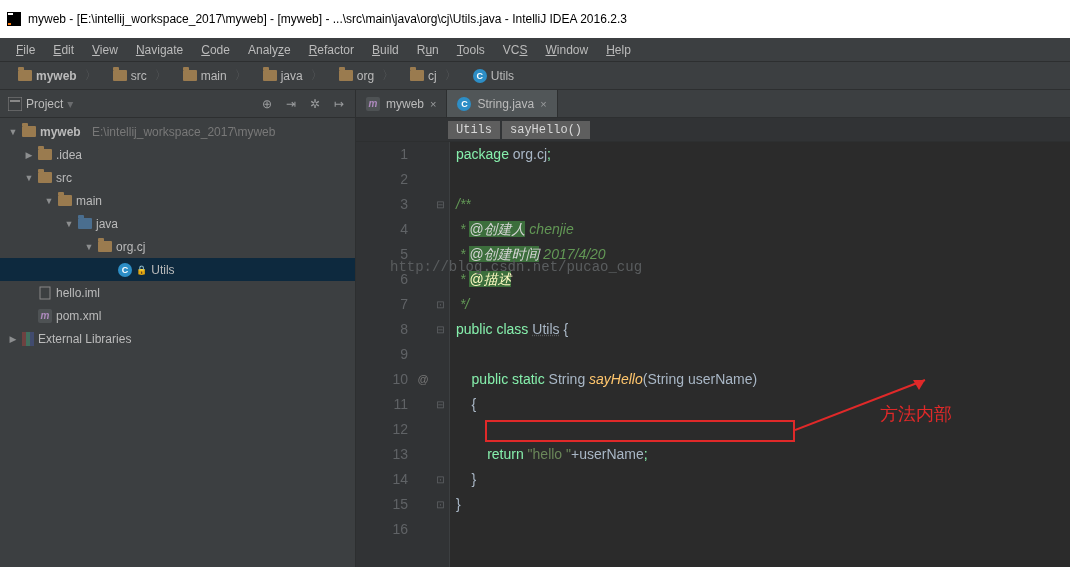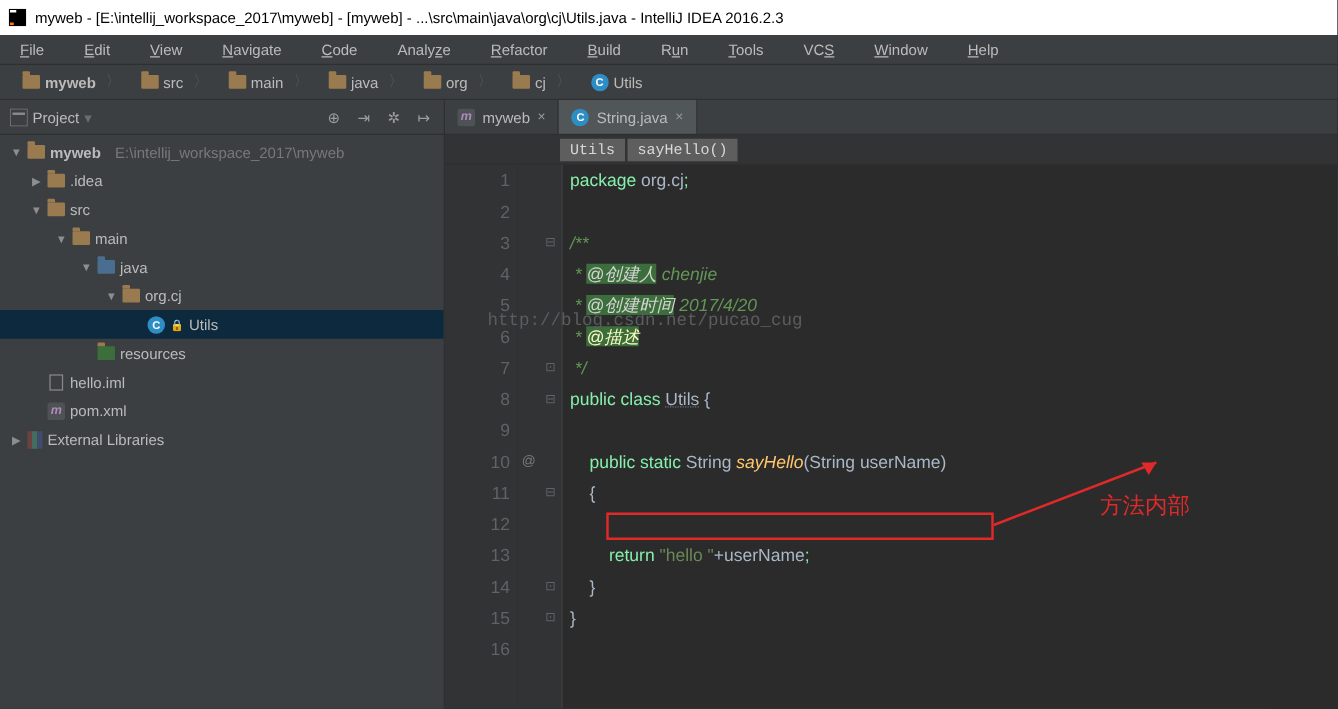--- a/index.html
+++ b/index.html
@@ -1,19 +1,19 @@
 <!DOCTYPE html>
 <html><head>
 <meta charset="utf-8">
 <style>
 * { margin: 0; padding: 0; box-sizing: border-box; font-family: "Segoe UI", Arial, sans-serif; }
 body { background: #3c3f41; color: #bbbbbb; font-size: 12px; width: 1070px; height: 567px; overflow: hidden; position: relative; }
-.title-bar { background: #fff; color: #000; height: 28px; display: flex; align-items: center; padding: 0 6px; font-size: 12px; }
+.title-bar { background: #fff; color: #000; height: 38px; display: flex; align-items: center; padding: 0 6px; font-size: 12px; }
 .title-bar .win-icon { width: 16px; height: 16px; margin-right: 6px; display: inline-flex; align-items: center; justify-content: center; }
-.menu-bar { background: #3c3f41; height: 24px; display: flex; align-items: center; padding: 0 8px; gap: 16px; border-bottom: 1px solid #2d2f30; }
+.menu-bar { background: #3c3f41; height: 24px; display: flex; align-items: center; padding: 0 8px; gap: 2px; border-bottom: 1px solid #2d2f30; }
 .menu-item { padding: 2px 8px; color: #bbbbbb; cursor: pointer; }
 .menu-item .mn { text-decoration: underline; }
 .breadcrumb-bar { background: #3c3f41; height: 28px; display: flex; align-items: center; padding: 0 12px; gap: 4px; border-bottom: 1px solid #2d2f30; }
 .crumb { display: flex; align-items: center; gap: 4px; padding: 2px 6px; color: #bbbbbb; }
 .crumb .sep { color: #5a5d5f; margin-left: 4px; }
 .folder-icon { display: inline-block; width: 14px; height: 11px; background: #9a7b4f; border-radius: 1px; position: relative; }
 .folder-icon::before { content: ""; position: absolute; top: -3px; left: 0; width: 6px; height: 3px; background: #9a7b4f; border-radius: 1px 1px 0 0; }
 .folder-icon.blue { background: #4a6e8f; }
 .folder-icon.blue::before { background: #4a6e8f; }
 .class-icon { display: inline-flex; width: 14px; height: 14px; border-radius: 50%; background: #2d8ec6; color: #fff; align-items: center; justify-content: center; font-size: 9px; font-weight: bold; }
@@ -175,25 +175,20 @@
           <span class="arrow">▼</span>
           <span class="folder-icon"></span>
           <span>org.cj</span>
         </div>
       <div class="tree-row indent-5 sel">
           <span class="arrow"></span>
           <span class="class-icon">C</span>
           <span class="lock-icon">🔒</span>
           <span>Utils</span>
         </div>
-      <div class="tree-row indent-3">
-          <span class="arrow"></span>
-          <span class="folder-icon" style="background:#3c6e3c"></span>
-          <span>resources</span>
-        </div>
       <div class="tree-row indent-1">
           <span class="arrow"></span>
           <svg width="14" height="14">
             <rect x="2" y="1" width="10" height="12" fill="none" stroke="#888"></rect>
           </svg>
           <span>hello.iml</span>
         </div>
       <div class="tree-row indent-1">
           <span class="arrow"></span>
           <span class="m-icon">m</span>

